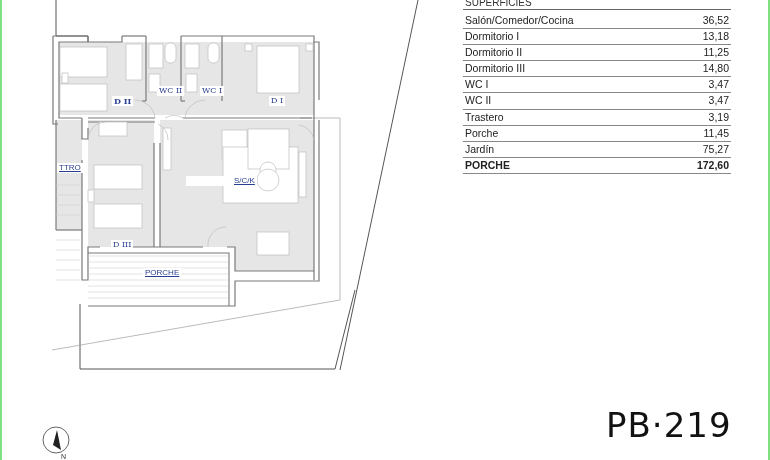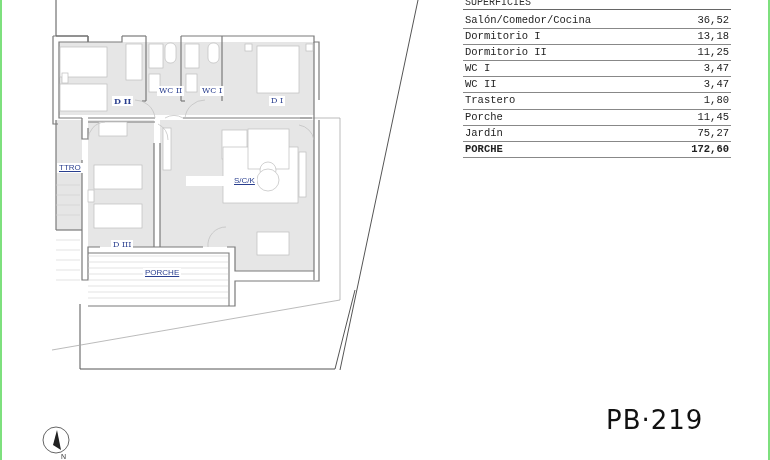--- a/index.html
+++ b/index.html
@@ -10,31 +10,31 @@
   .green-edge-left { position: absolute; left: 0; top: 0; width: 2px; height: 460px; background: #7ee07e; }
   .green-edge-right { position: absolute; right: 0; top: 0; width: 2px; height: 460px; background: #7ee07e; }
   svg.plan { position: absolute; left: 0; top: 0; }
   .room-label {
     position: absolute; font-family: "DejaVu Serif", serif; font-size: 8px;
     color: #2a3f8f; background: #ffffff; padding: 0 2px; line-height: 10px; white-space: nowrap;
   }
   .room-label.sans { font-family: "Liberation Sans", sans-serif; text-decoration: underline; }
   .table {
     position: absolute; left: 463px; top: 0px; width: 268px;
-    font-family: Liberation Mono, monospace; font-size: 10.5px; color: #222;
+    font-family: Liberation Sans, sans-serif; font-size: 10.5px; color: #222;
   }
   .table .head { height: 12px; line-height: 12px; border-bottom: 1px solid #666; padding-left: 2px; font-size: 10px; color: #333; position: relative; top: -3px; }
   .table .row {
     display: flex; justify-content: space-between; height: 15.1px; line-height: 15px;
     border-bottom: 1px solid #888; padding: 0 2px;
   }
   .table .row.total { font-weight: bold; border-bottom: 1px solid #888; }
   .code {
     position: absolute; left: 606px; top: 405px; font-family: "DejaVu Sans", sans-serif;
-    font-size: 26px; color: #111; letter-spacing: 1px;
+    font-size: 34px; color: #111; letter-spacing: 1px;
   }
 </style>
 </head>
 <body>
 
 <div class="green-edge-left"></div>
 <div class="green-edge-right"></div>
 
 <svg class="plan" width="770" height="460" viewBox="0 0 770 460">
 
@@ -170,30 +170,34 @@
     </div>
   <div class="row">
       <span>Dormitorio I</span>
       <span>13,18</span>
     </div>
   <div class="row">
       <span>Dormitorio II</span>
       <span>11,25</span>
     </div>
   <div class="row">
+      <span>Dormitorio III</span>
+      <span>14,80</span>
+    </div>
+  <div class="row">
       <span>WC I</span>
       <span>3,47</span>
     </div>
   <div class="row">
       <span>WC II</span>
       <span>3,47</span>
     </div>
   <div class="row">
       <span>Trastero</span>
-      <span>1,80</span>
+      <span>3,19</span>
     </div>
   <div class="row">
       <span>Porche</span>
       <span>11,45</span>
     </div>
   <div class="row">
       <span>Jardín</span>
       <span>75,27</span>
     </div>
   <div class="row total">

